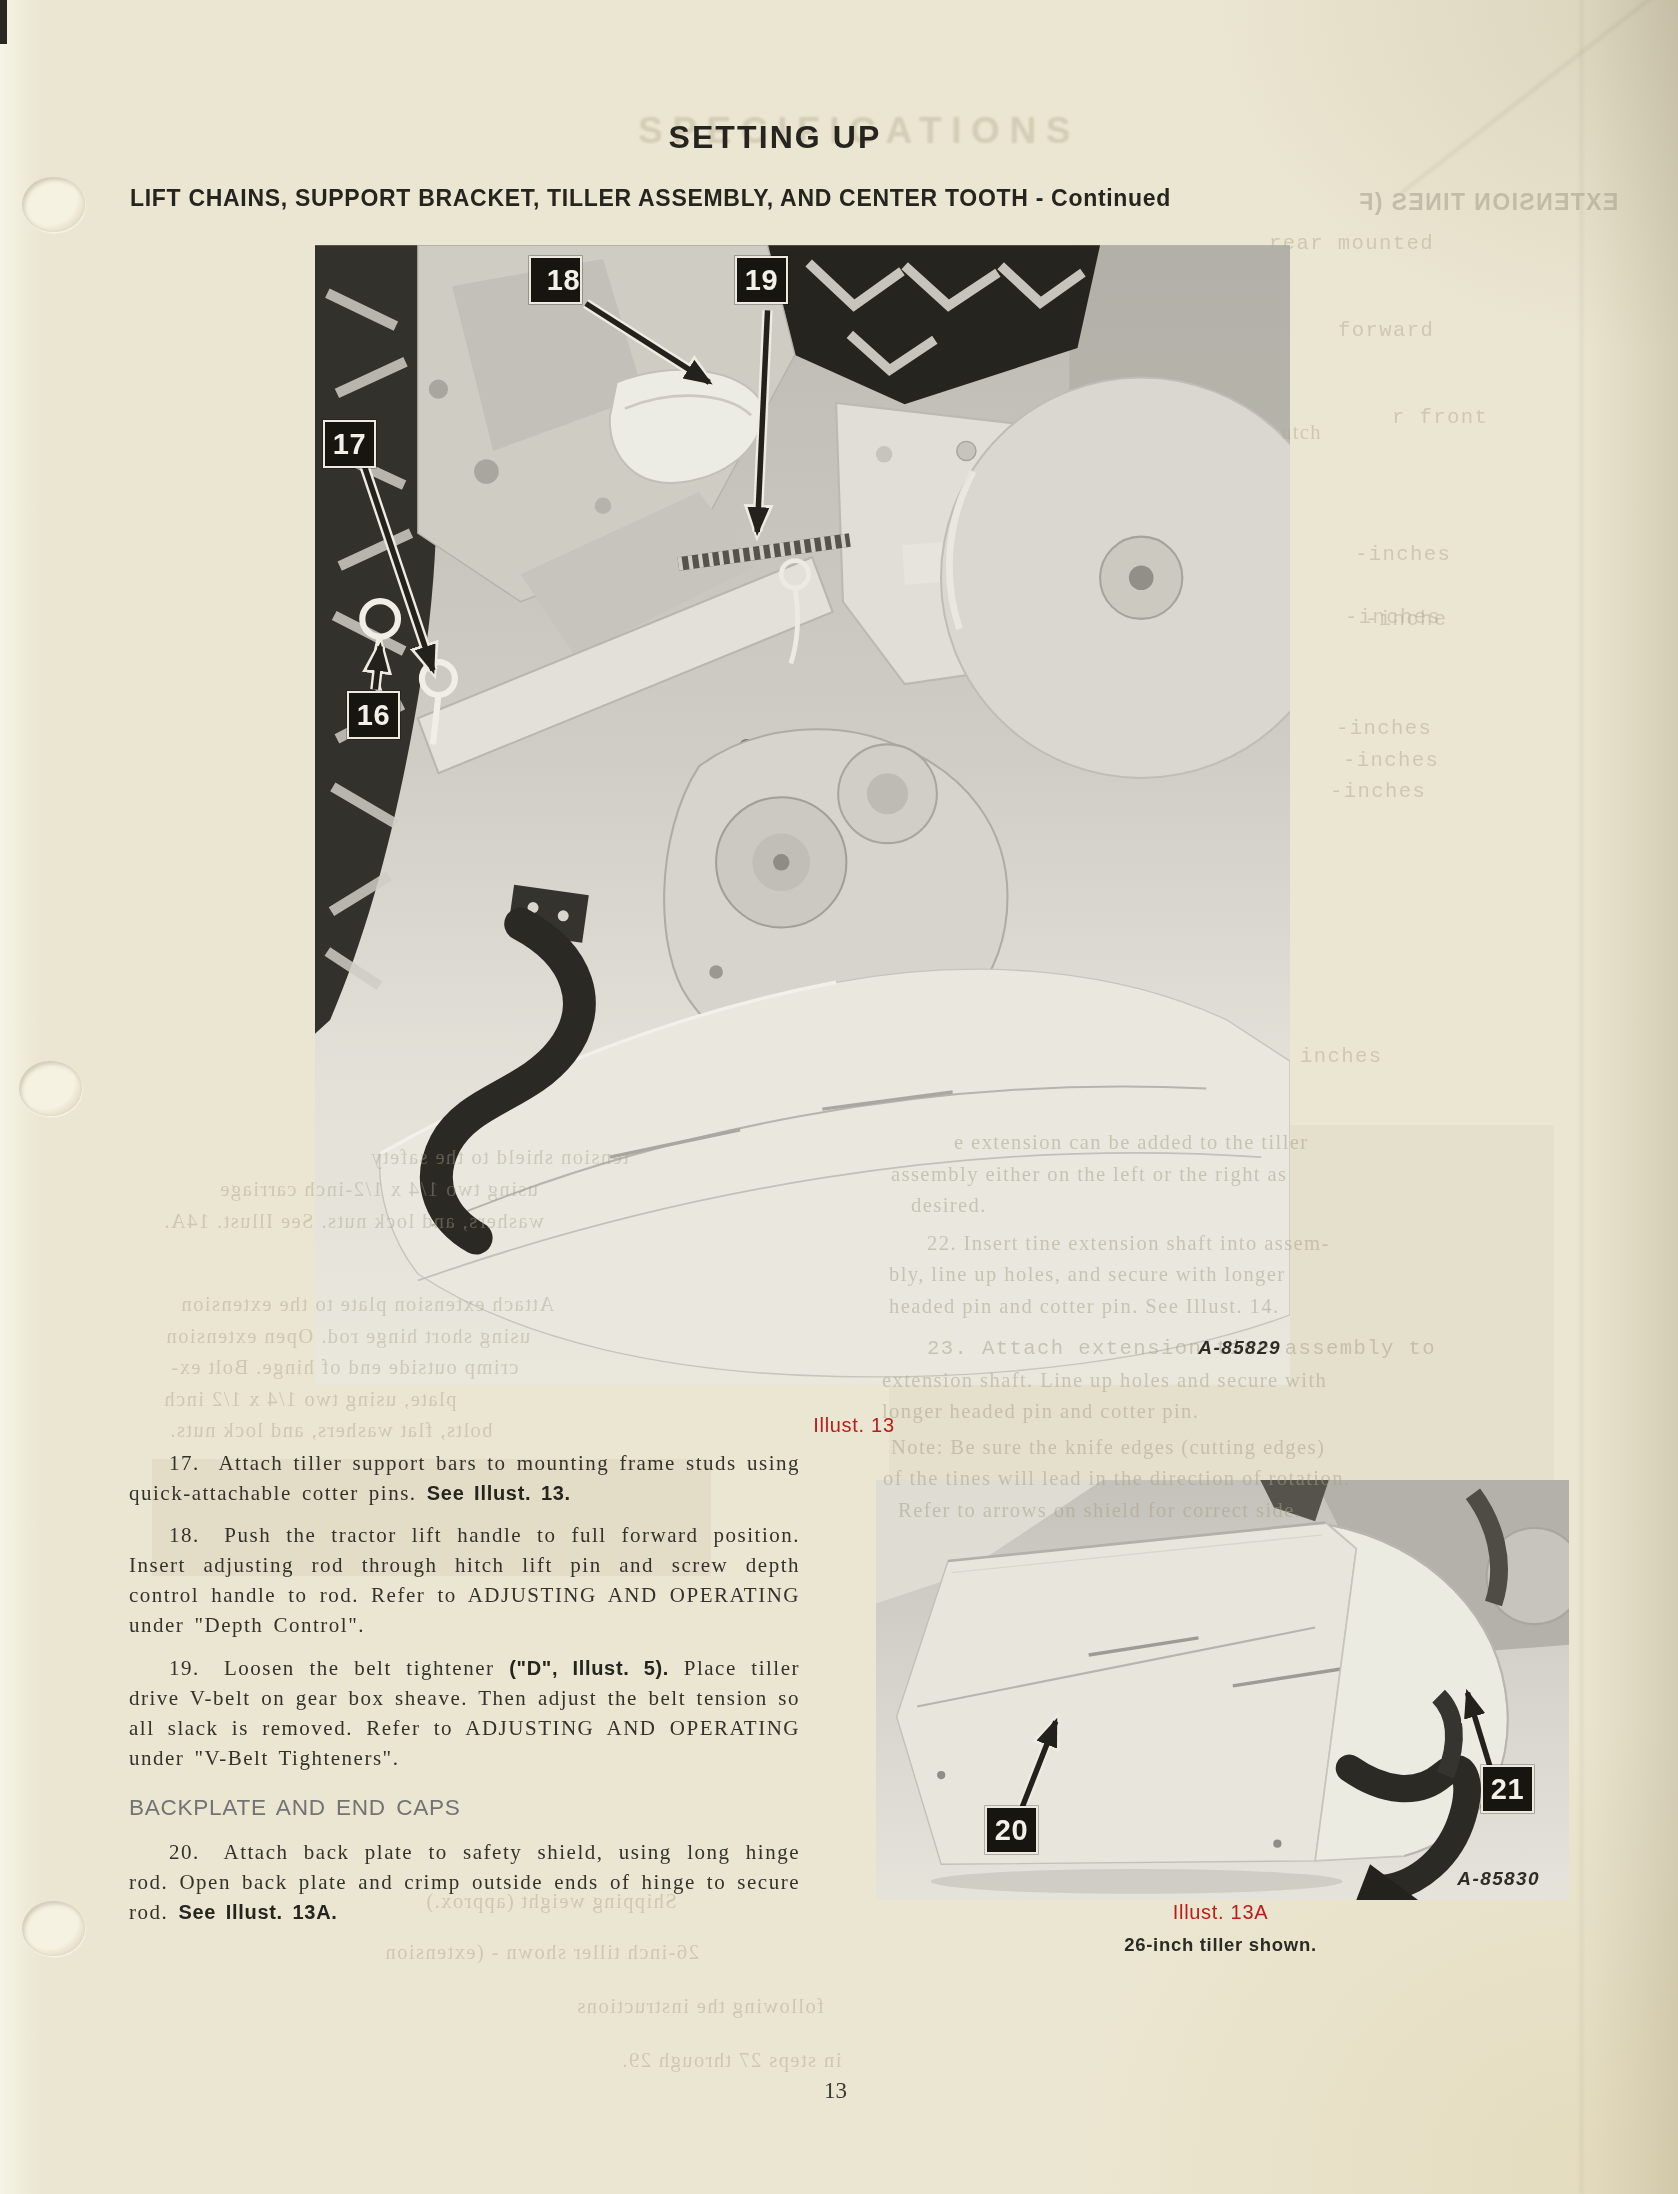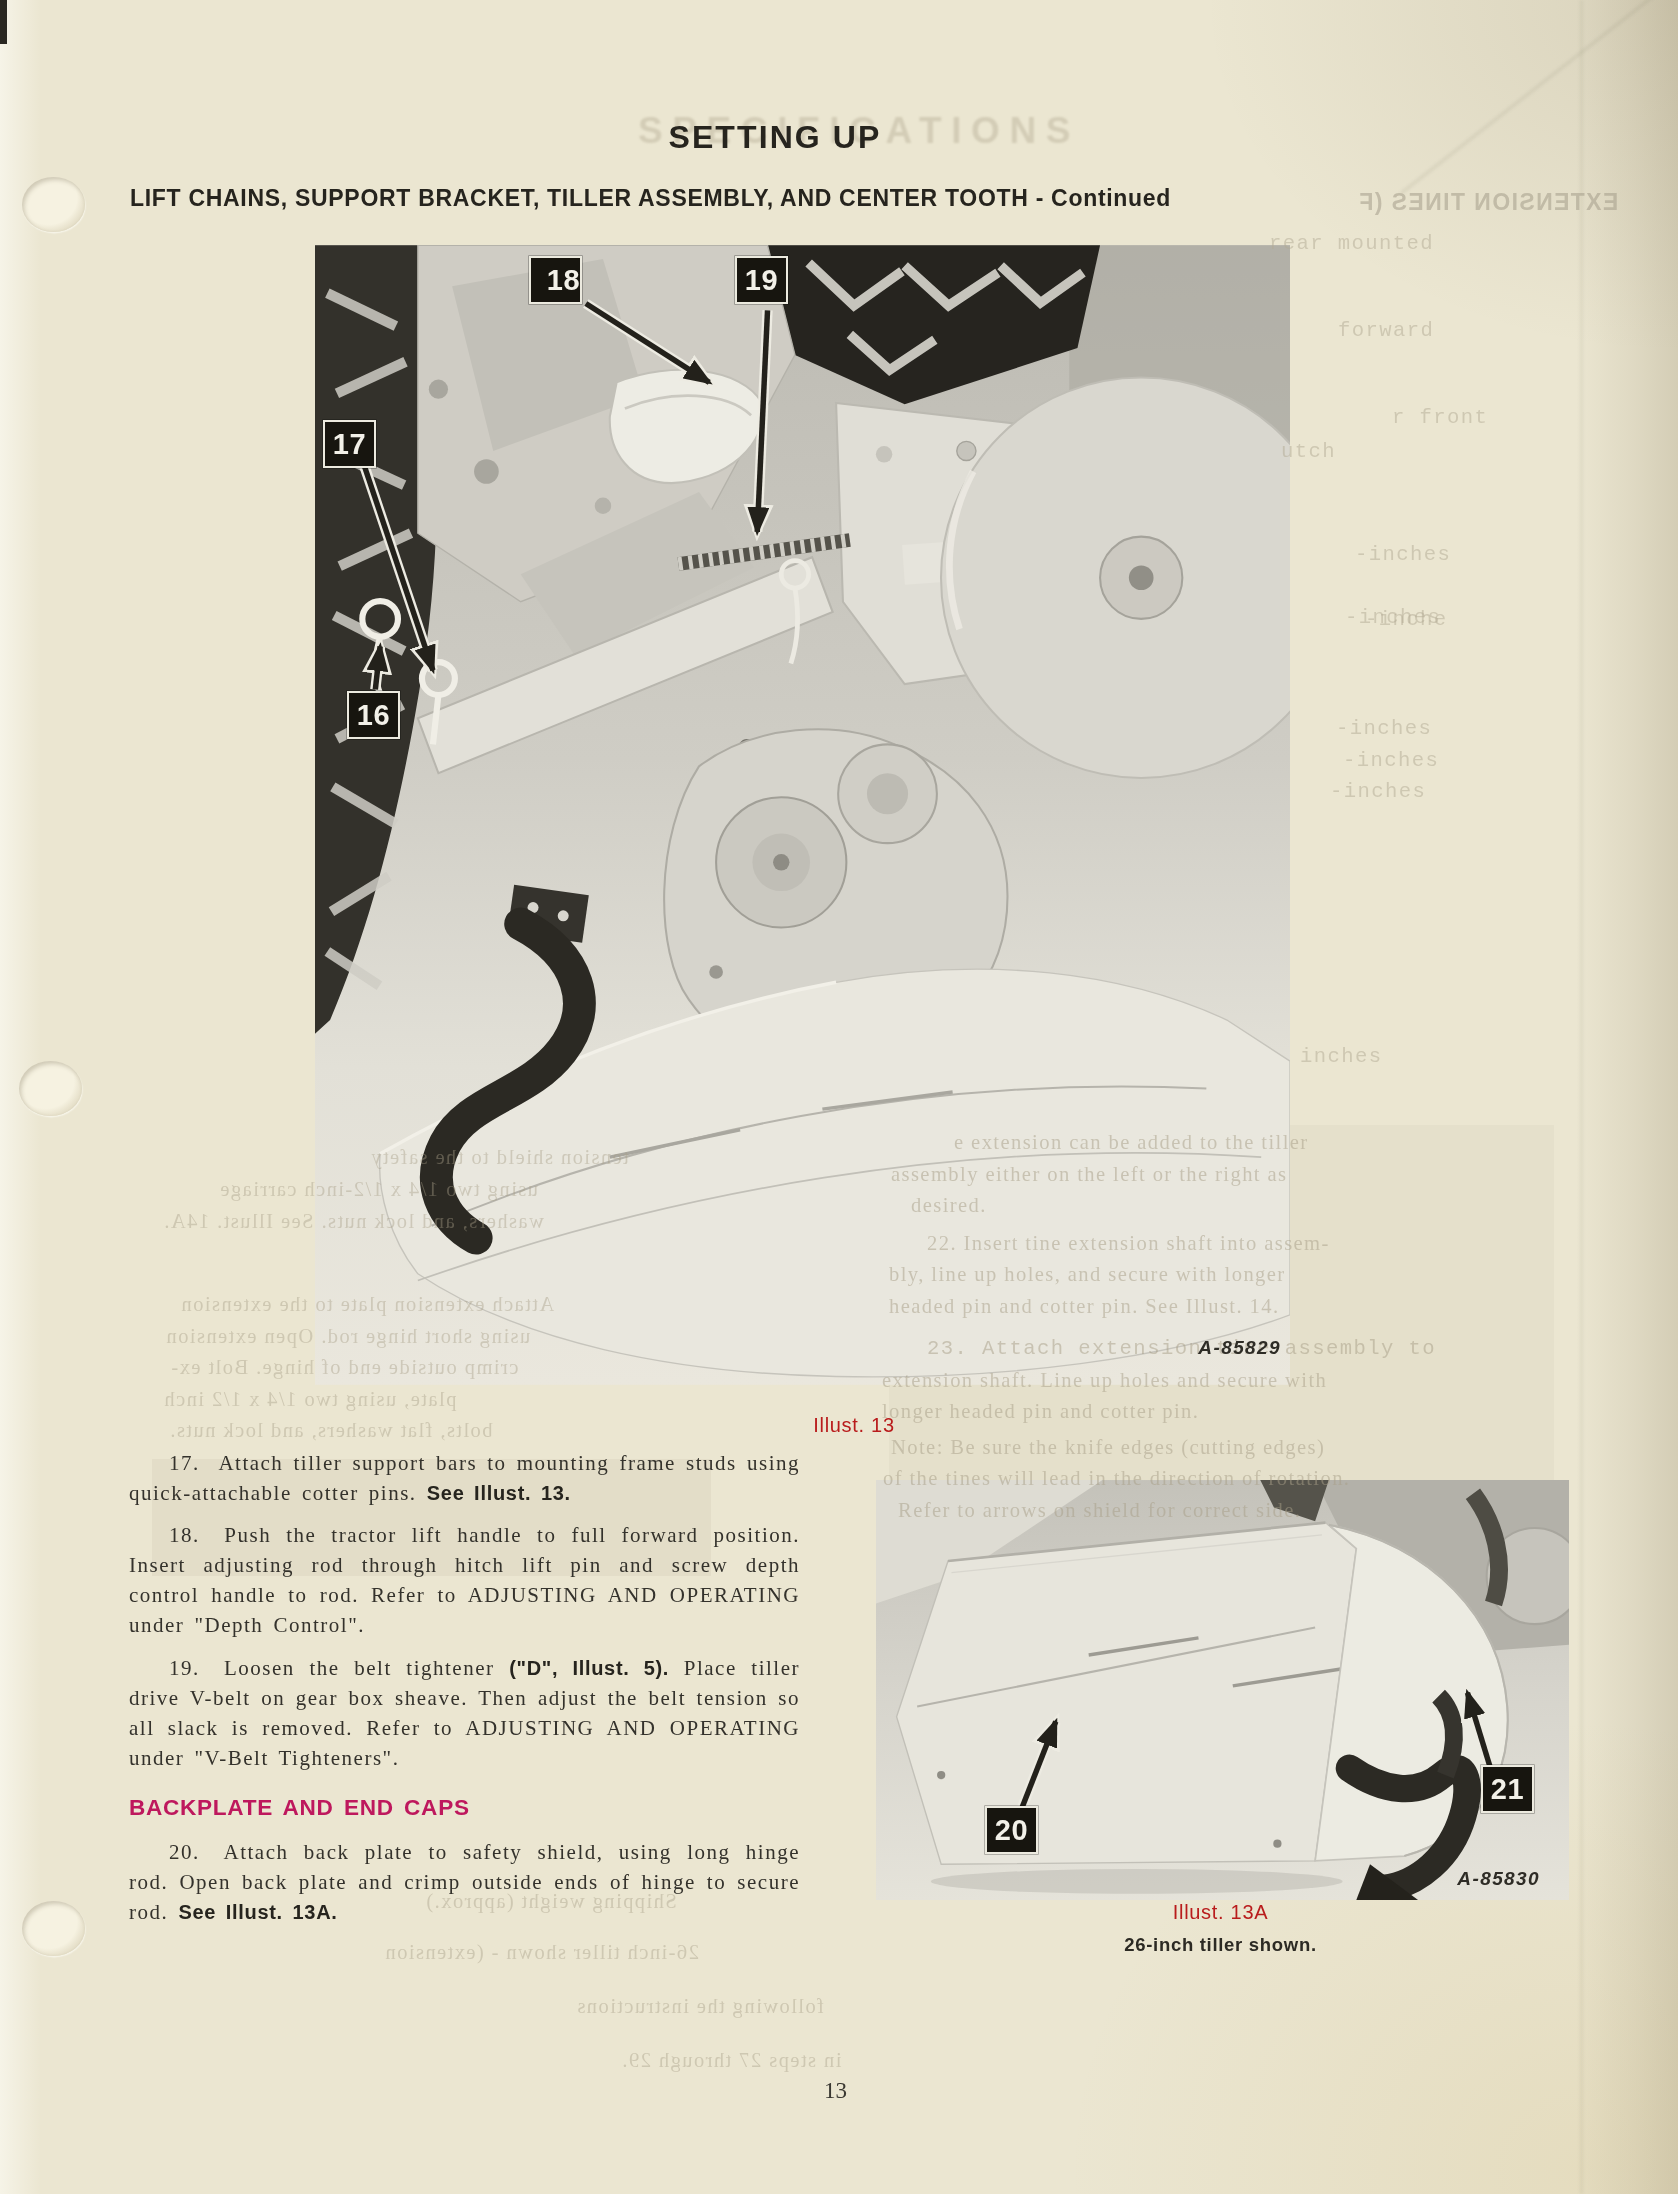--- a/index.html
+++ b/index.html
@@ -37,22 +37,22 @@
   #page-subtitle{position:absolute;left:130px;top:185px;white-space:nowrap;
     font-family:"Liberation Sans",sans-serif;font-weight:700;font-size:23px;letter-spacing:0.7px;color:#26241e;}
   
   .col{position:absolute;font-size:21px;line-height:30px;letter-spacing:1.5px;word-spacing:3.4px;
     text-align:justify;color:#34322c;}
   #col-left{left:129px;top:1448px;width:671px;}
   #col-right{left:859px;top:1990px;width:712px;}
   .step{margin:0 0 12.3px 0;text-indent:40px;}
   .lead{padding-right:9.6px;}
   .bref{font-family:"Liberation Sans",sans-serif;font-weight:700;font-size:20px;letter-spacing:0.7px;color:#26241e;}
-  #backplate-heading{font-family:"Liberation Sans",sans-serif;font-weight:700;font-size:22.6px;
-    letter-spacing:0.7px;color:#be185d;text-indent:0;margin:20.6px 0 13.7px 0;text-align:left;}
+  #backplate-heading{font-family:"Liberation Sans",sans-serif;font-weight:400;font-size:22.6px;
+    letter-spacing:0.7px;color:#737373;text-indent:0;margin:20.6px 0 13.7px 0;text-align:left;}
   #page-number{position:absolute;left:767px;top:2078px;width:137px;text-align:center;
     font-size:23px;color:#3a3832;}
   
   .photo{position:absolute;}
   .photo svg{display:block;}
   .callout{position:absolute;width:53px;height:48px;background:#17150f;border:2.1px solid #eceadf;
     box-sizing:border-box;display:flex;align-items:center;justify-content:center;
     font-family:"Liberation Sans",sans-serif;font-weight:700;font-size:29px;color:#f2f0e8;letter-spacing:0.7px;
     box-shadow:0 0 0 0.7px rgba(0,0,0,0.35);}
   .photo-id{position:absolute;font-family:"Liberation Sans",sans-serif;font-style:italic;font-weight:700;
@@ -278,21 +278,21 @@
   <div class="callout z-text" style="left:985px;top:1806px;">20</div>
   <div class="callout z-text" style="left:1481px;top:1765px;">21</div>
   <div class="photo-id z-text" style="left:1392px;top:1868px;width:148px;">A-85830</div>
   <div class="fig-caption z-text" style="left:1049px;top:1901px;width:343px;">Illust. 13A</div>
   <div class="fig-subcaption z-text" style="left:1049px;top:1934px;width:343px;">26-inch tiller shown.</div>
 
   <div id="ghost-layer" class="z-ghost">
       <span class="ghost mono" style="left: 1269px; top: 232px;">rear mounted</span>
       <span class="ghost mono" style="left: 1338px; top: 319px;">forward</span>
       <span class="ghost mono" style="left: 1392px; top: 406px;">r front</span>
-      <span class="ghost mono" style="left: 1281px; top: 440px;">utch</span>
+      <span class="ghost mono" style="left: 1281px; top: 421px; font-family: Liberation Serif, serif;">utch</span>
       <span class="ghost mono" style="left: 1355px; top: 543px;">-inches</span>
       <span class="ghost mono" style="left: 1365px; top: 608px;">-inche</span>
       <span class="ghost mono" style="left: 1345px; top: 606px;">-inches</span>
       <span class="ghost mono" style="left: 1336px; top: 717px;">-inches</span>
       <span class="ghost mono" style="left: 1343px; top: 749px;">-inches</span>
       <span class="ghost mono" style="left: 1330px; top: 780px;">-inches</span>
       <span class="ghost mono" style="left: 1300px; top: 1045px;">inches</span>
       <span class="ghost" style="left: 954px; top: 1131px;">e extension can be added to the tiller</span>
       <span class="ghost" style="left: 891px; top: 1163px;">assembly either on the left or the right as</span>
       <span class="ghost" style="left: 911px; top: 1194px;">desired.</span>

